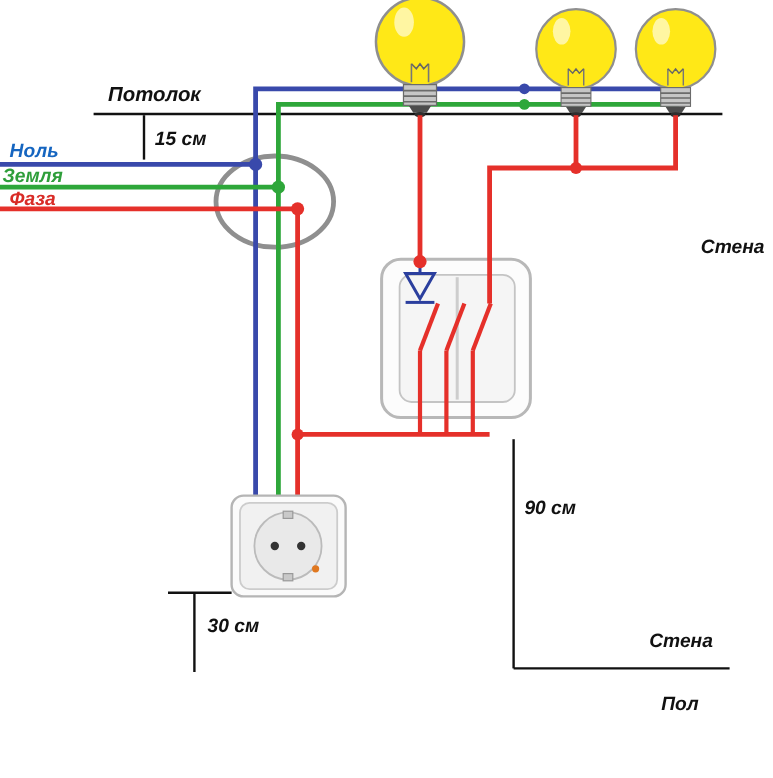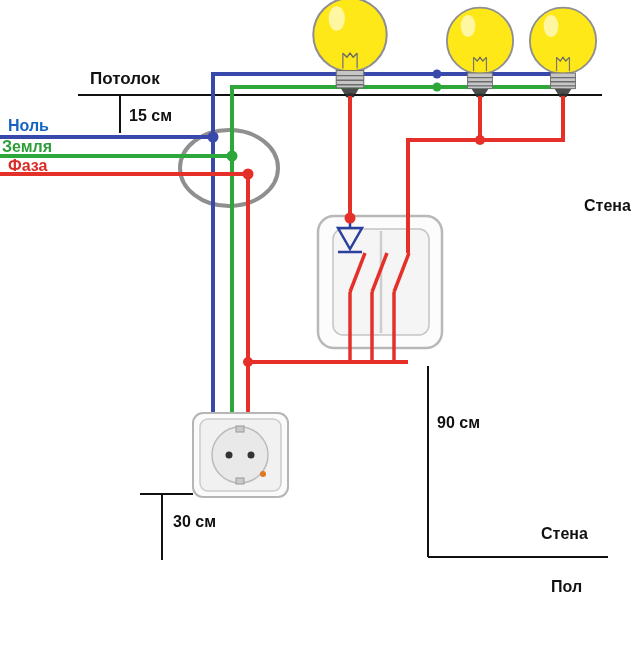--- a/index.html
+++ b/index.html
@@ -1,17 +1,17 @@
 <!DOCTYPE html>
 <html><head>
 <meta charset="utf-8">
 <style>
   html,body{margin:0;padding:0;background:#ffffff;}
   .stage{position:relative;width:644px;height:610px;background:#ffffff;overflow:hidden;
-         font-family:"Liberation Sans", sans-serif;}
+         font-family:"Liberation Sans", sans-serif;font-style:italic;}
   svg{display:block;}
   text{font-family:"Liberation Sans", sans-serif;font-weight:bold;}
 </style>
 </head>
 <body>
 
 <div class="stage">
 <svg width="644" height="648" viewBox="0 0 644 648">
 
   <defs>

